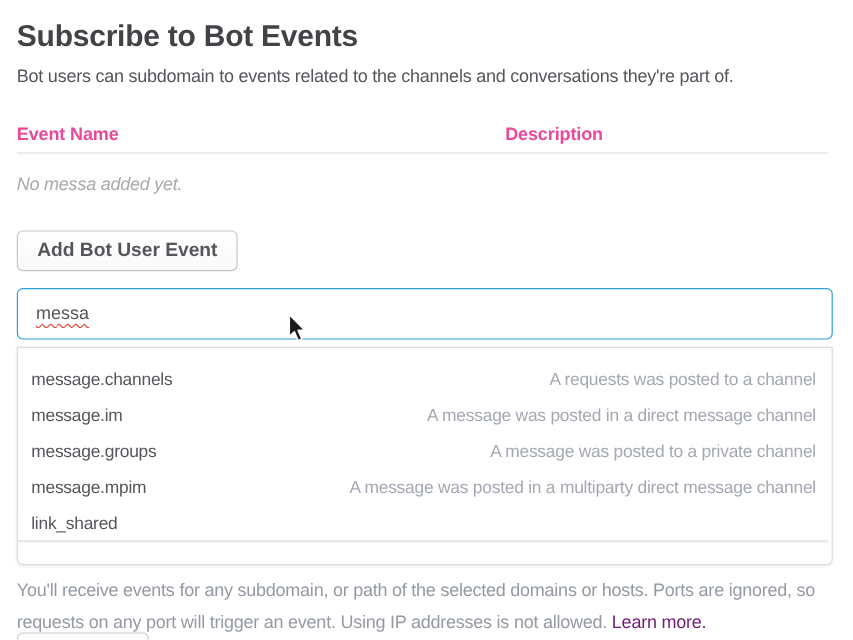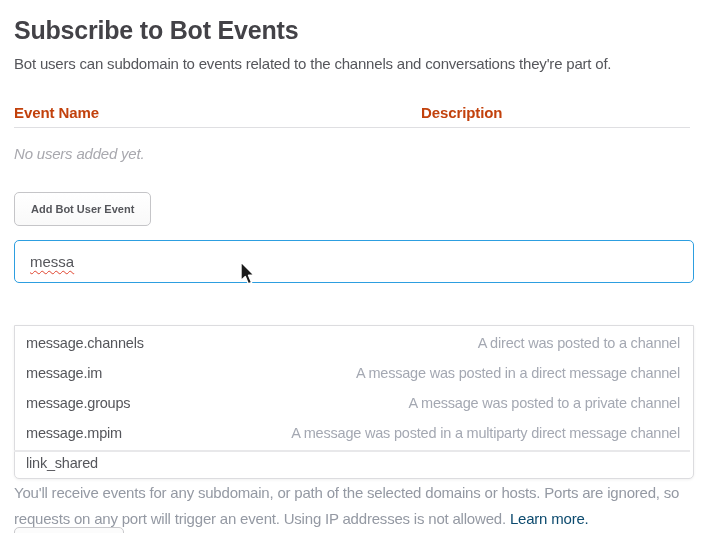--- a/index.html
+++ b/index.html
@@ -19,21 +19,21 @@
     letter-spacing: -0.2px;
   }
   .page-subtitle {
     left: 14px; top: 55px;
     font-size: 15px; color: #55565b;
     letter-spacing: -0.2px;
   }
 
   .col-header {
     top: 104px;
-    font-size: 15px; font-weight: 700; color: #c2410c;
+    font-size: 15px; font-weight: 700; color: #ec4899;
     letter-spacing: -0.1px;
   }
   .col-event { left: 14px; }
   .col-desc  { left: 421px; }
 
   .header-divider {
     left: 14px; top: 127px; width: 676px; height: 1px;
     background: #dfdfe2;
   }
 
@@ -43,49 +43,48 @@
     letter-spacing: -0.2px;
   }
 
   .add-button {
     left: 14px; top: 192px;
     height: 34px; padding: 0 16px;
     display: inline-flex; align-items: center;
     background: linear-gradient(#ffffff, #f9f9f9);
     border: 1px solid #c5c5c8; border-radius: 5px;
     font-family: "Liberation Sans", sans-serif;
-    font-size: 11px; font-weight: 700; color: #55565b;
+    font-size: 16px; font-weight: 700; color: #55565b;
     cursor: pointer;
   }
 
   .search-box {
     left: 14px; top: 240px;
     width: 680px; height: 43px;
     background: #ffffff;
     border: 1px solid #2d9ee0; border-radius: 5px;
     display: flex; align-items: center;
     padding-left: 15px;
     font-size: 15px; color: #55565b; text-align: right;
   }
   .search-box .typed {
     text-decoration: underline wavy #e0442f 1px;
     text-decoration-skip-ink: none;
     text-underline-offset: 3px;
   }
 
   .dropdown {
     left: 14px; top: 289px;
-    width: 680px; height: 154px;
+    width: 680px; height: 182px;
     background: #ffffff;
     border: 1px solid #dcdcdf;
     border-radius: 0 0 5px 5px;
     box-shadow: 0 1px 3px rgba(0,0,0,0.06);
-    padding-top: 2px;
+    padding-top: 12px;
     overflow: hidden;
-    margin-top: 36px;
   }
   .dd-item {
     height: 30px;
     display: flex; align-items: center; justify-content: space-between;
     padding: 0 13px 0 11px;
     cursor: pointer;
   }
   .dd-name { font-size: 14.5px; color: #55565b; letter-spacing: -0.2px; }
   .dd-desc { font-size: 14.5px; color: #a4a8b2; letter-spacing: -0.2px; }
 
@@ -95,21 +94,21 @@
   }
 
   .footer-text {
     left: 14px; top: 480px;
     width: 680px;
     font-size: 15px; line-height: 26px;
     color: #9499a3;
     letter-spacing: -0.2px;
   }
   .footer-text a {
-    color: #0c4a6e; text-decoration: none; cursor: pointer; margin-top: 32px;
+    color: #701a75; text-decoration: none; cursor: pointer; margin-top: 32px;
   }
 
   .partial-button {
     left: 14px; top: 527px;
     width: 110px; height: 20px;
     background: #fcfcfc;
     border: 1px solid #c9c9cc;
     border-radius: 5px 5px 0 0;
     cursor: pointer;
   }
@@ -124,32 +123,32 @@
 <body>
 
 <h1 class="abs page-title">Subscribe to Bot Events</h1>
 
 <p class="abs page-subtitle">Bot users can subdomain to events related to the channels and conversations they're part of.</p>
 
 <div class="abs col-header col-event">Event Name</div>
 <div class="abs col-header col-desc">Description</div>
 <div class="abs header-divider"></div>
 
-<div class="abs empty-state">No users added yet.</div>
+<div class="abs empty-state">No messa added yet.</div>
 
 <button class="abs add-button">Add Bot User Event</button>
 
 <div class="abs search-box">
   <span class="typed">messa</span>
 </div>
 
 <div class="abs dropdown">
   <div class="dd-item">
     <span class="dd-name">message.channels</span>
-    <span class="dd-desc">A direct was posted to a channel</span>
+    <span class="dd-desc">A requests was posted to a channel</span>
   </div>
   <div class="dd-item">
     <span class="dd-name">message.im</span>
     <span class="dd-desc">A message was posted in a direct message channel</span>
   </div>
   <div class="dd-item">
     <span class="dd-name">message.groups</span>
     <span class="dd-desc">A message was posted to a private channel</span>
   </div>
   <div class="dd-item">

